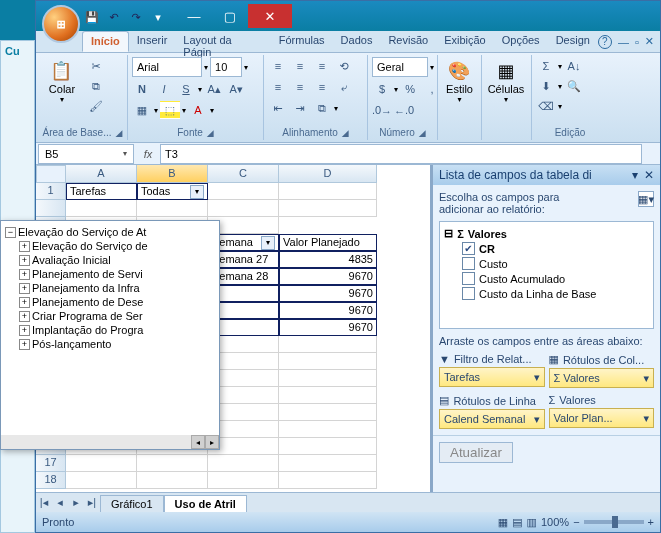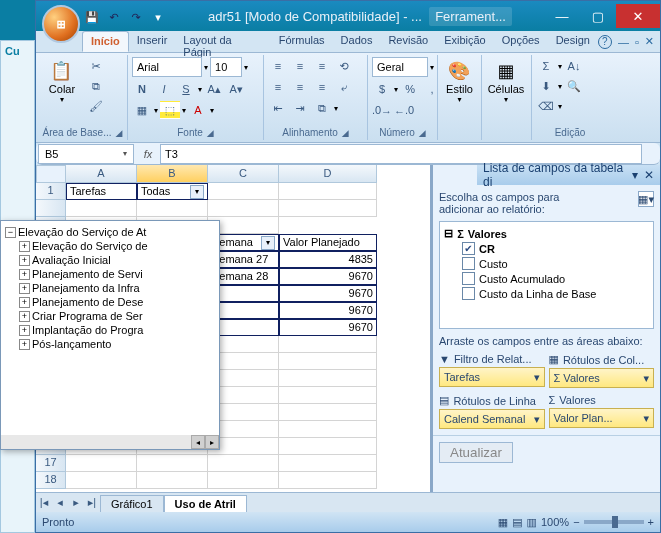--- a/index.html
+++ b/index.html
@@ -24,21 +24,21 @@
   .rgroup-body { flex: 1; display: flex; gap: 4px; align-items: flex-start; }
   .rgroup-label { font-size: 10px; color: #4a6a90; text-align: center; display:flex; justify-content:center; gap:4px; align-items:center; }
   .big-btn { display: flex; flex-direction: column; align-items: center; justify-content: center; width: 40px; padding:2px; }
   .big-btn .ico { width: 24px; height: 24px; display:flex; align-items:center; justify-content:center; font-size:18px; }
   .small-stack { display: flex; flex-direction: column; gap: 2px; }
   .small-btn { width: 20px; height: 18px; display:flex; align-items:center; justify-content:center; color:#3a5a80; border: 1px solid transparent; }
   .font-row { display:flex; gap:2px; align-items:center; }
   .font-name { width: 70px; height: 20px; background:#fff; border:1px solid #9cb8d4; padding:0 4px; line-height:18px; font-size:11px; }
   .font-size { width: 32px; height: 20px; background:#fff; border:1px solid #9cb8d4; padding:0 4px; line-height:18px; font-size:11px; }
   .dlgarrow { font-size:9px; color:#4a6a90; }
-  .formula-bar { height: 22px; display:flex; align-items:center; background:#e8f2fc; border-bottom:1px solid #9cb8d4;border-radius:6px; }
+  .formula-bar { height: 22px; display:flex; align-items:center; background:#e8f2fc; border-bottom:1px solid #9cb8d4; }
   .name-box { width:96px; height:20px; background:#fff; border:1px solid #9cb8d4; margin:0 2px; padding:0 6px; line-height:18px; display:flex; justify-content:space-between; align-items:center; }
   .fx { width:24px; text-align:center; font-style:italic; color:#555; }
   .formula-input { flex:1; height:20px; background:#fff; border:1px solid #9cb8d4; padding:0 4px; line-height:18px; margin-right:18px; }
   .grid-area { display:flex; height: calc(100% - 30px - 22px - 90px - 22px - 20px - 20px); background:#fff; }
   .sheet { flex:1; position:relative; overflow:hidden; border-right:2px solid #8aa8c8; }
   .colheads { display:flex; position:absolute; left:30px; top:0; right:0; height:18px; }
   .ch { background: linear-gradient(#f4f8fc,#d8e6f2); border-right:1px solid #b0c8dc; border-bottom:1px solid #b0c8dc; text-align:center; line-height:16px; color:#3a5a80; }
   .rowheads { position:absolute; left:0; top:18px; width:30px; }
   .rh { height:17px; background: linear-gradient(90deg,#f4f8fc,#d8e6f2); border-bottom:1px solid #b0c8dc; border-right:1px solid #b0c8dc; text-align:center; line-height:15px; color:#3a5a80; font-size:11px; }
   .corner { position:absolute; left:0; top:0; width:30px; height:18px; background:#e8f2fc; border:1px solid #b0c8dc; }
@@ -52,21 +52,21 @@
   .tree-popup { position:absolute; left:0px; top:220px; width:220px; height:230px; background:#fff; border:1px solid #7a98b8; box-shadow:2px 2px 6px rgba(0,0,0,.3); z-index:20; display:flex; flex-direction:column; }
   .tree-body { flex:1; overflow:hidden; padding:4px 2px; }
   .tree-item { display:flex; align-items:center; gap:2px; padding:1px 2px; font-size:11px; white-space:nowrap; }
   .tree-item .ex { width:11px; height:11px; border:1px solid #888; display:flex; align-items:center; justify-content:center; font-size:9px; line-height:9px; }
   .tree-footer { border-top:1px solid #ccc; padding:6px; display:flex; flex-direction:column; gap:8px; }
   .popup-btns { display:flex; justify-content:center; gap:14px; }
   .popup-btn { width:70px; height:22px; border:1px solid #8aa8c8; background:linear-gradient(#fdfdfd,#e4ecf4); }
   .chk { display:flex; align-items:center; gap:6px; font-size:11px; }
   .chkbox { width:13px; height:13px; border:1px solid #6a88a8; background:#fff; display:flex; align-items:center; justify-content:center; font-size:10px; color:#2a4a80; }
   .fieldlist { width:228px; background:#e8f2fc; border-left:1px solid #8aa8c8; display:flex; flex-direction:column; }
-  .fl-header { height:20px; background:linear-gradient(#c8e0f4,#a8cceb); display:flex; align-items:center; padding:0 6px; color:#1a4070; font-size:12px; justify-content:space-between;margin-left:44px; }
+  .fl-header { height:20px; background:linear-gradient(#c8e0f4,#a8cceb); display:flex; align-items:center; padding:0 6px; color:#1a4070; font-size:12px; justify-content:space-between; }
   .fl-header .close { color:#1a4070; }
   .fl-top { padding:6px; font-size:11px; color:#2a4870; }
   .fl-toprow { display:flex; justify-content:space-between; align-items:flex-start; }
   .fl-fields { margin:0 6px; border:1px solid #9cb8d4; background:#fff; height:108px; overflow:hidden; padding:4px; }
   .fl-field { display:flex; align-items:center; gap:4px; padding:1px 0; font-size:11px; }
   .fl-areas { padding:6px; font-size:11px; color:#2a4870; }
   .area-grid { display:grid; grid-template-columns:1fr 1fr; gap:4px; margin-top:4px; }
   .area-label { display:flex; align-items:center; gap:4px; padding:2px 0; }
   .area-drop { height:20px; background:linear-gradient(#fff4c8,#ffe880); border:1px solid #c8b050; display:flex; align-items:center; justify-content:space-between; padding:0 4px; font-size:11px; }
   .fl-footer { padding:6px; display:flex; align-items:center; justify-content:space-between; border-top:1px solid #b8d0e4; }
@@ -91,24 +91,20 @@
   <div class="office-btn">⊞</div>
   <div class="qat">
     <div class="qat-btn">💾</div>
     <div class="qat-btn">↶</div>
     <div class="qat-btn">↷</div>
     <div class="qat-btn" style="color:#fff;">▾</div>
   </div>
 
   <div class="titlebar">
     <div class="tb-left" style="width:140px;"></div>
-    <div class="tb-title">
-      <span>adr51  [Modo de Compatibilidade] - ...</span>&nbsp;
-      <span style="background:rgba(255,255,255,.15);padding:2px 6px;border-radius:2px;">Ferrament...</span>
-    </div>
     <div class="tb-wbuttons">
       <div class="wbtn">—</div>
       <div class="wbtn">▢</div>
       <div class="wbtn close">✕</div>
     </div>
   </div>
 
   <div class="ribbon-tabs">
     <div class="rtab active">Início</div>
     <div class="rtab">Inserir</div>

